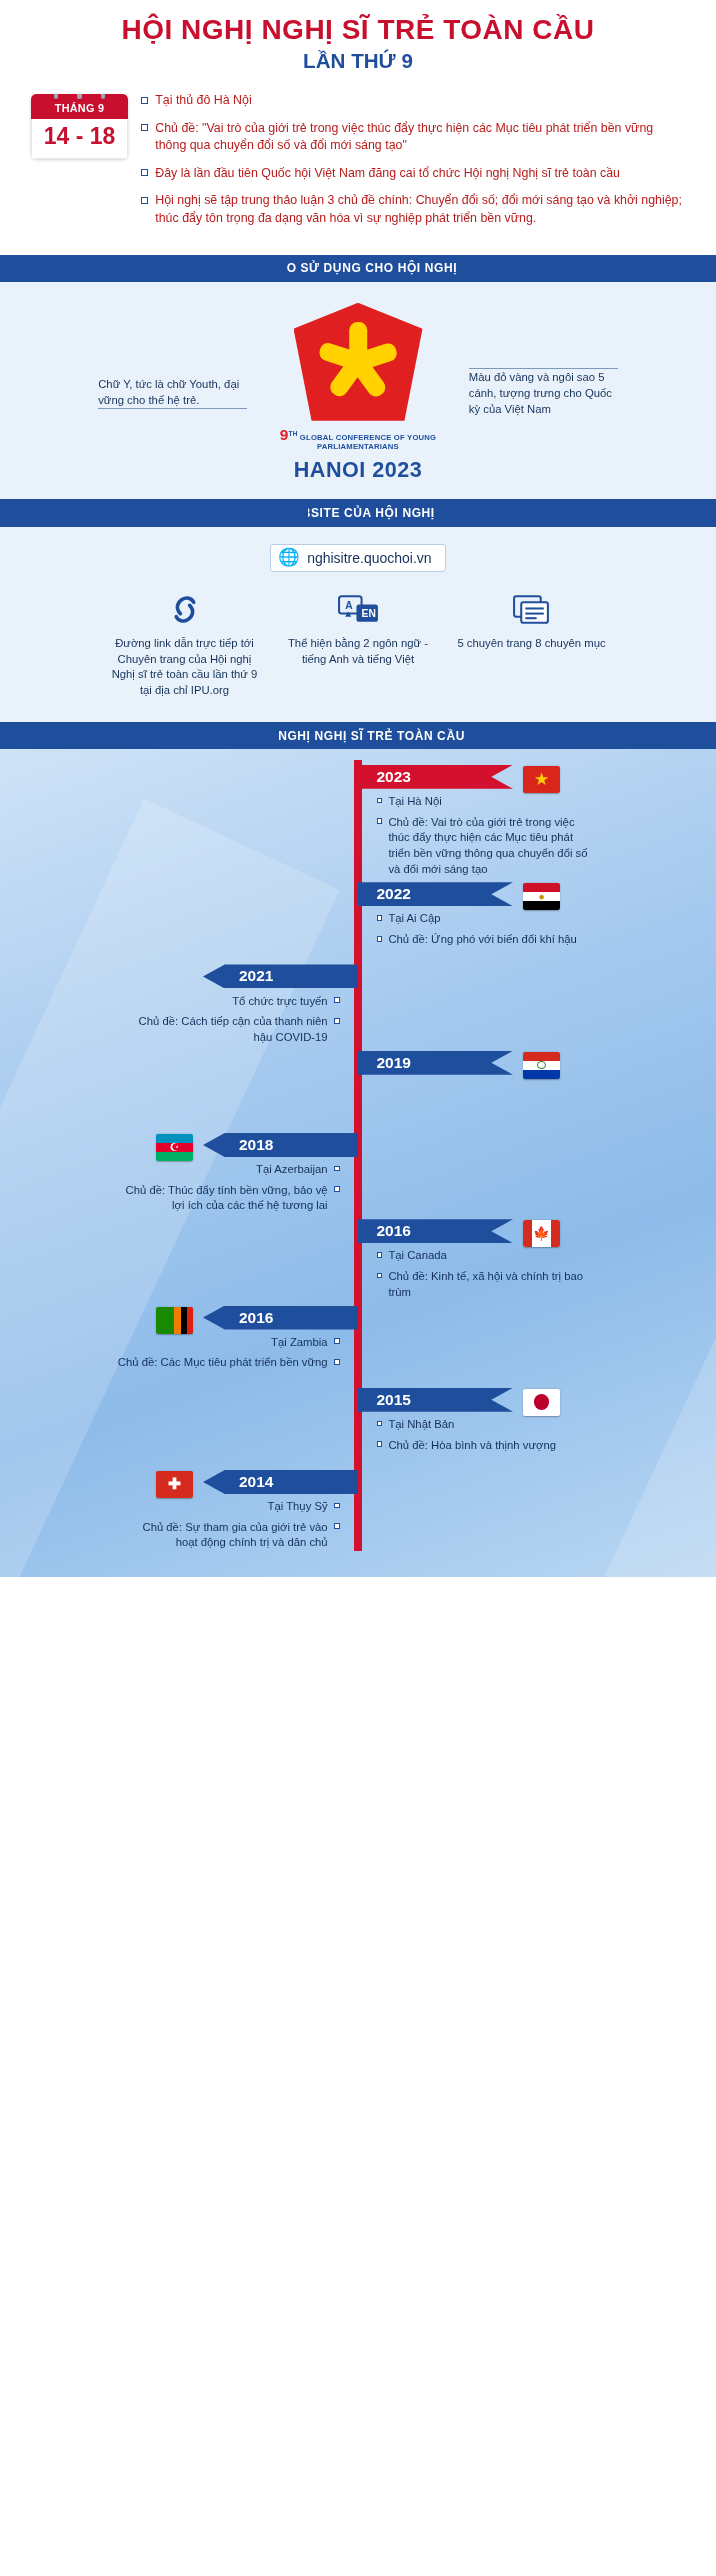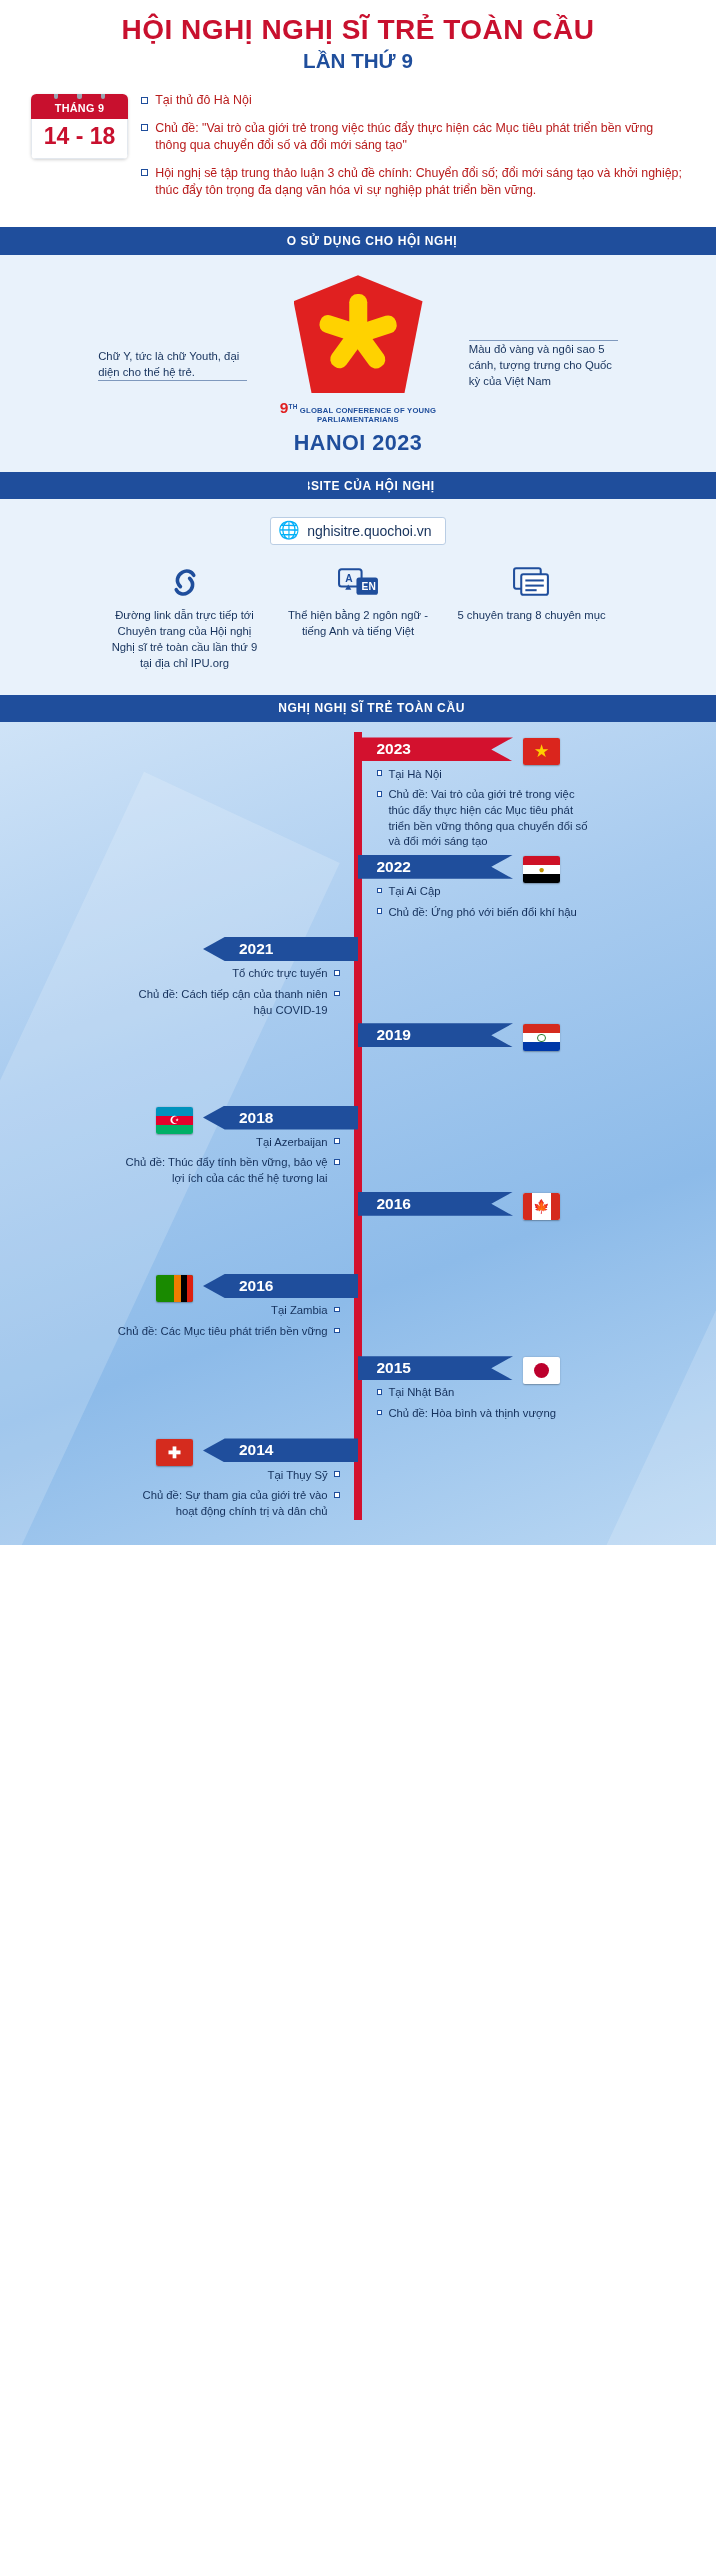--- a/index.html
+++ b/index.html
@@ -383,32 +383,36 @@
       <li>
         <span class="bullet-sq"></span>
         <span>Tại thủ đô Hà Nội</span>
       </li>
       <li>
         <span class="bullet-sq"></span>
         <span>Chủ đề: "Vai trò của giới trẻ trong việc thúc đẩy thực hiện các Mục tiêu phát triển bền vững thông qua chuyển đổi số và đổi mới sáng tạo"</span>
       </li>
       <li>
         <span class="bullet-sq"></span>
+        <span>Đây là lần đầu tiên Quốc hội Việt Nam đăng cai tổ chức Hội nghị Nghị sĩ trẻ toàn cầu</span>
+      </li>
+      <li>
+        <span class="bullet-sq"></span>
         <span>Hội nghị sẽ tập trung thảo luận 3 chủ đề chính: Chuyển đổi số; đổi mới sáng tạo và khởi nghiệp; thúc đẩy tôn trọng đa dạng văn hóa vì sự nghiệp phát triển bền vững.</span>
       </li>
     </ul>
   </div>
 
   <div class="banner-wrap">
     <div class="banner">LOGO SỬ DỤNG CHO HỘI NGHỊ</div>
   </div>
 
   <div class="logo-section">
     <div class="note-left">
-      <span>Chữ Y, tức là chữ Youth, đại diện cho thế hệ trẻ.</span>
+      <span>Chữ Y, tức là chữ Youth, đại vững cho thế hệ trẻ.</span>
       <span class="note-line"></span>
     </div>
     <div class="logo-box">
       <div class="logo-emblem">
         <div class="logo-shield"></div>
         <div class="pinwheel">
           <div class="blade" style="transform: translate(-50%,-100%) rotate(0deg);"></div>
           <div class="blade" style="transform: translate(-50%,-100%) rotate(72deg);"></div>
           <div class="blade" style="transform: translate(-50%,-100%) rotate(144deg);"></div>
           <div class="blade" style="transform: translate(-50%,-100%) rotate(216deg);"></div>
@@ -568,20 +572,30 @@
           </div>
           <div class="entry right">
             <div class="ribbon blue">
               <span>2016</span>
             </div>
             <div class="flag">
               <div class="f-ca" style="width:100%;height:100%">
                 <span>🍁</span>
               </div>
             </div>
+            <div class="facts">
+              <div class="fact">
+                <span class="sq"></span>
+                <span>Tại Canada</span>
+              </div>
+              <div class="fact">
+                <span class="sq"></span>
+                <span>Chủ đề: Kinh tế, xã hội và chính trị bao trùm</span>
+              </div>
+            </div>
           </div>
           <div class="entry left">
             <div class="ribbon blue">
               <span>2016</span>
             </div>
             <div class="flag">
               <div class="f-zm" style="width:100%;height:100%">
                 <i style="flex:1"></i>
                 <i style="width:6.2px;background:#ef7d00"></i>
                 <i style="width:6.2px;background:#000"></i>

